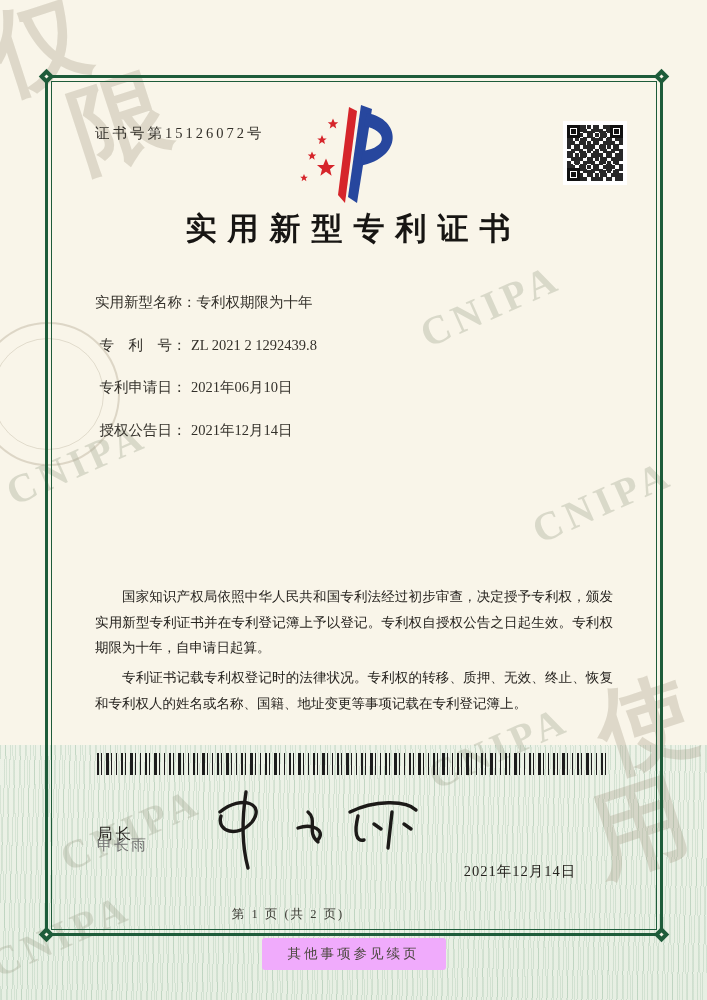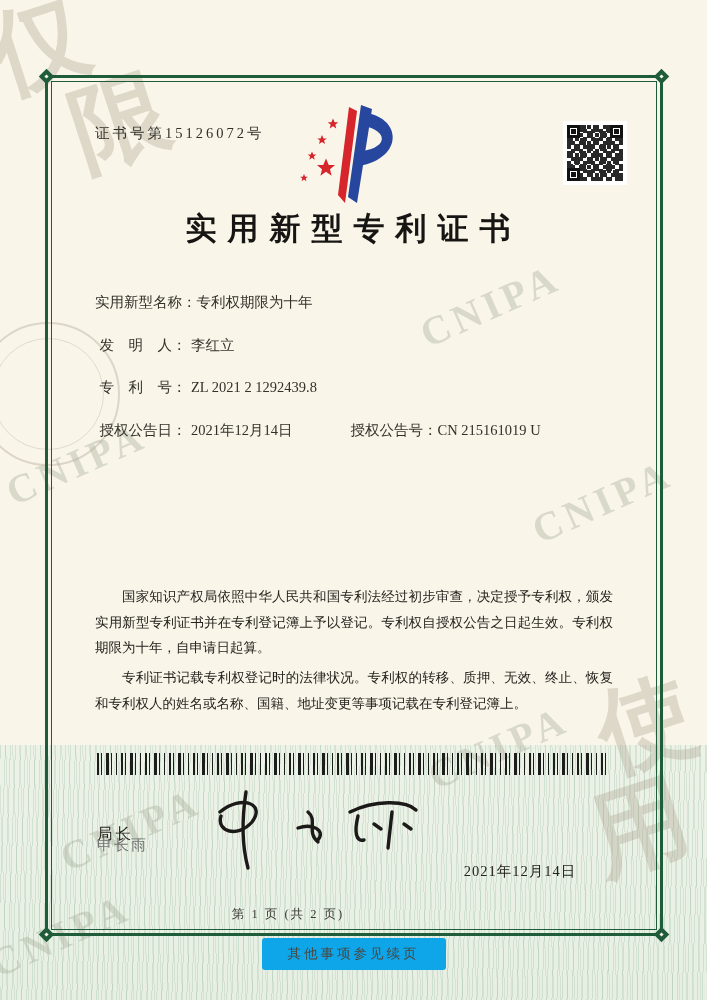--- a/index.html
+++ b/index.html
@@ -79,21 +79,21 @@
 
   .sig-label{position:absolute;left:97px;top:800px;font-size:15.5px;color:#26231f;letter-spacing:3px;margin-top:24px;}
   .sig-name{position:absolute;left:97px;top:836px;font-size:15px;color:#737373;letter-spacing:2px;}
   .sig-script{position:absolute;left:190px;top:778px;width:250px;height:100px;}
   .issue-date{position:absolute;left:430px;top:862px;width:180px;text-align:center;
               font-size:14.5px;color:#26231f;letter-spacing:1px;}
 
   .page-footer{position:absolute;left:0;top:906px;width:576px;text-align:center;
                font-size:12.5px;color:#3c3a34;letter-spacing:2px;}
   .continuation{position:absolute;left:0;top:938px;width:707px;text-align:center;}
-  .continuation span{display:inline-block;background:#0ea5e9;border-radius:3px;
+  .continuation span{display:inline-block;background:#f0abfc;border-radius:3px;
                padding:7px 26px;font-size:13.5px;color:#4a473e;letter-spacing:3px;}
 </style>
 </head>
 <body>
 
 <div class="guilloche"></div>
 
 <div class="wm wm-char" style="left:-8px;top:-18px;">仅</div>
 <div class="wm wm-char" style="left:72px;top:58px;">限</div>
 <div class="wm-circle" style="left:-24px;top:322px;width:140px;height:140px;">
@@ -144,34 +144,30 @@
   </div>
 
   <div class="title">实用新型专利证书</div>
 
   <div class="fields">
     <div class="field-row">
       <span class="lbl">实用新型名称：</span>
       <span class="val">专利权期限为十年</span>
     </div>
     <div class="field-row">
-      <span class="lbl">发　明　人：</span>
-      <span class="val">李红立</span>
-    </div>
-    <div class="field-row">
       <span class="lbl">专　利　号：</span>
       <span class="val">ZL 2021 2 1292439.8</span>
     </div>
     <div class="field-row">
+      <span class="lbl">专利申请日：</span>
+      <span class="val">2021年06月10日</span>
+    </div>
+    <div class="field-row">
       <span class="lbl">授权公告日：</span>
       <span class="val">2021年12月14日</span>
-      <span class="grant-pair2">
-        <span class="lbl" style="min-width:0;">授权公告号：</span>
-        <span class="val">CN 215161019 U</span>
-      </span>
     </div>
   </div>
 
   <div class="body-text">
     <p>国家知识产权局依照中华人民共和国专利法经过初步审查，决定授予专利权，颁发实用新型专利证书并在专利登记簿上予以登记。专利权自授权公告之日起生效。专利权期限为十年，自申请日起算。</p>
     <p>专利证书记载专利权登记时的法律状况。专利权的转移、质押、无效、终止、恢复和专利权人的姓名或名称、国籍、地址变更等事项记载在专利登记簿上。</p>
   </div>
 
   <div class="barcode"></div>
 

